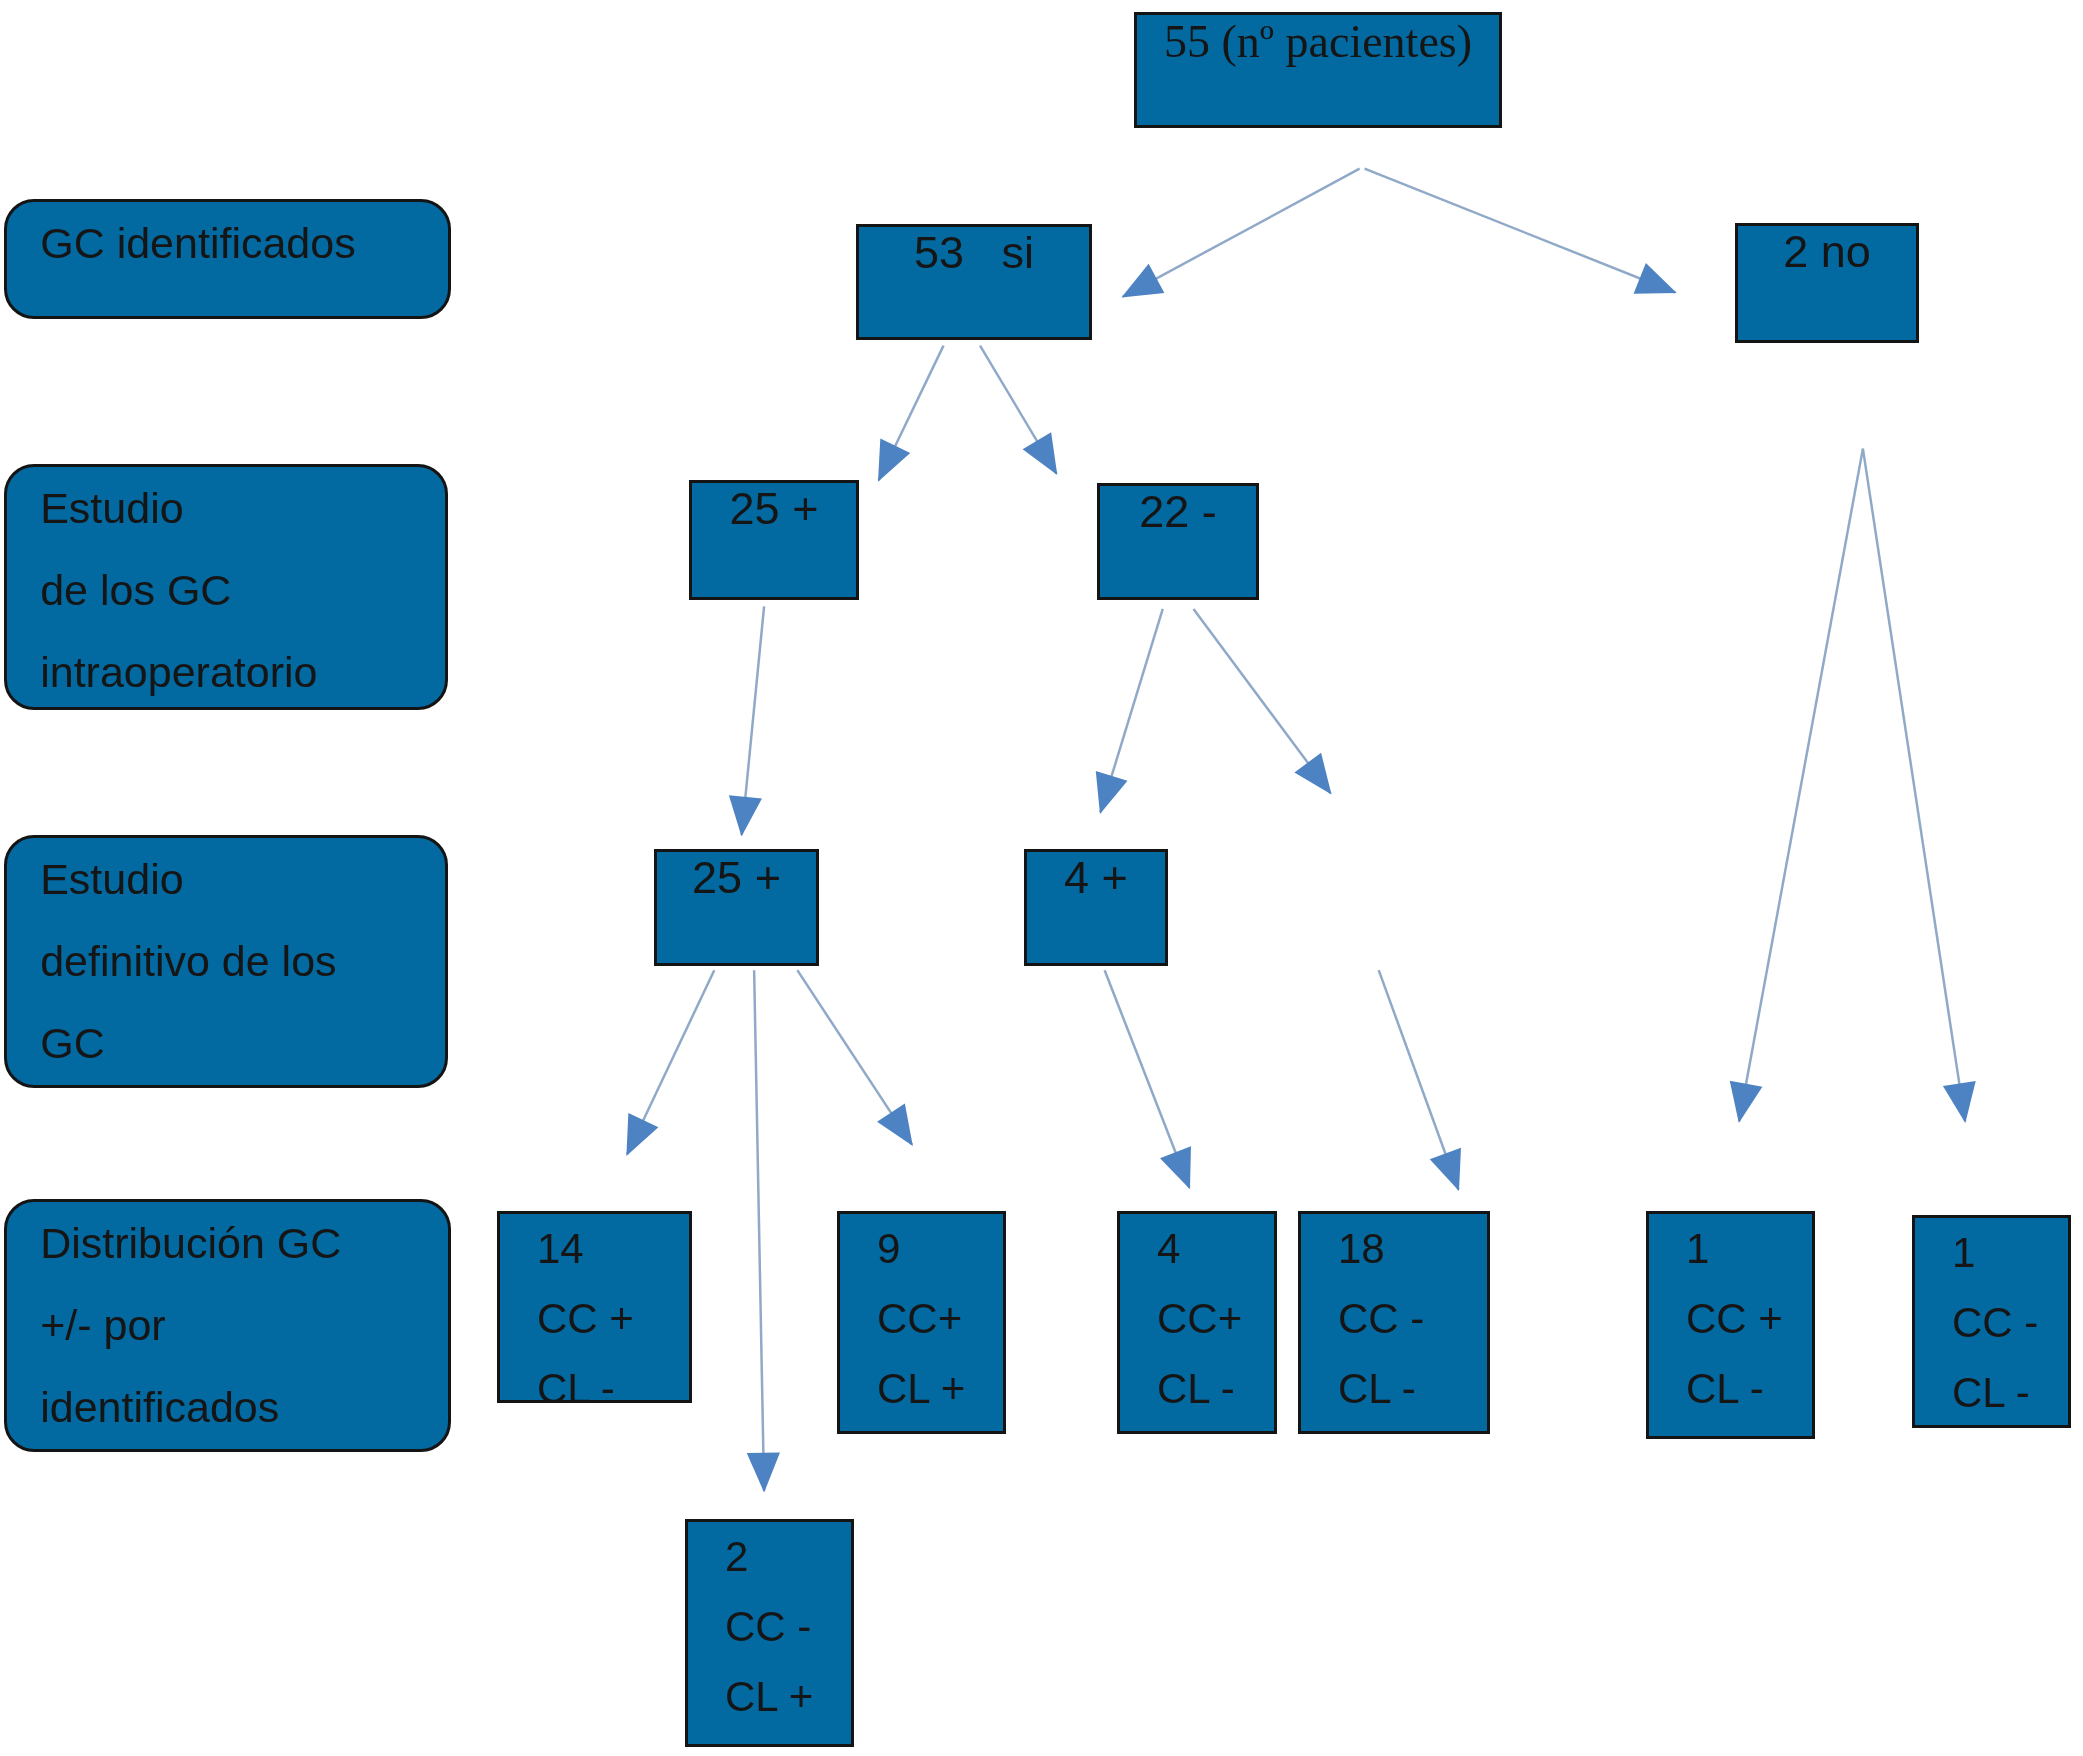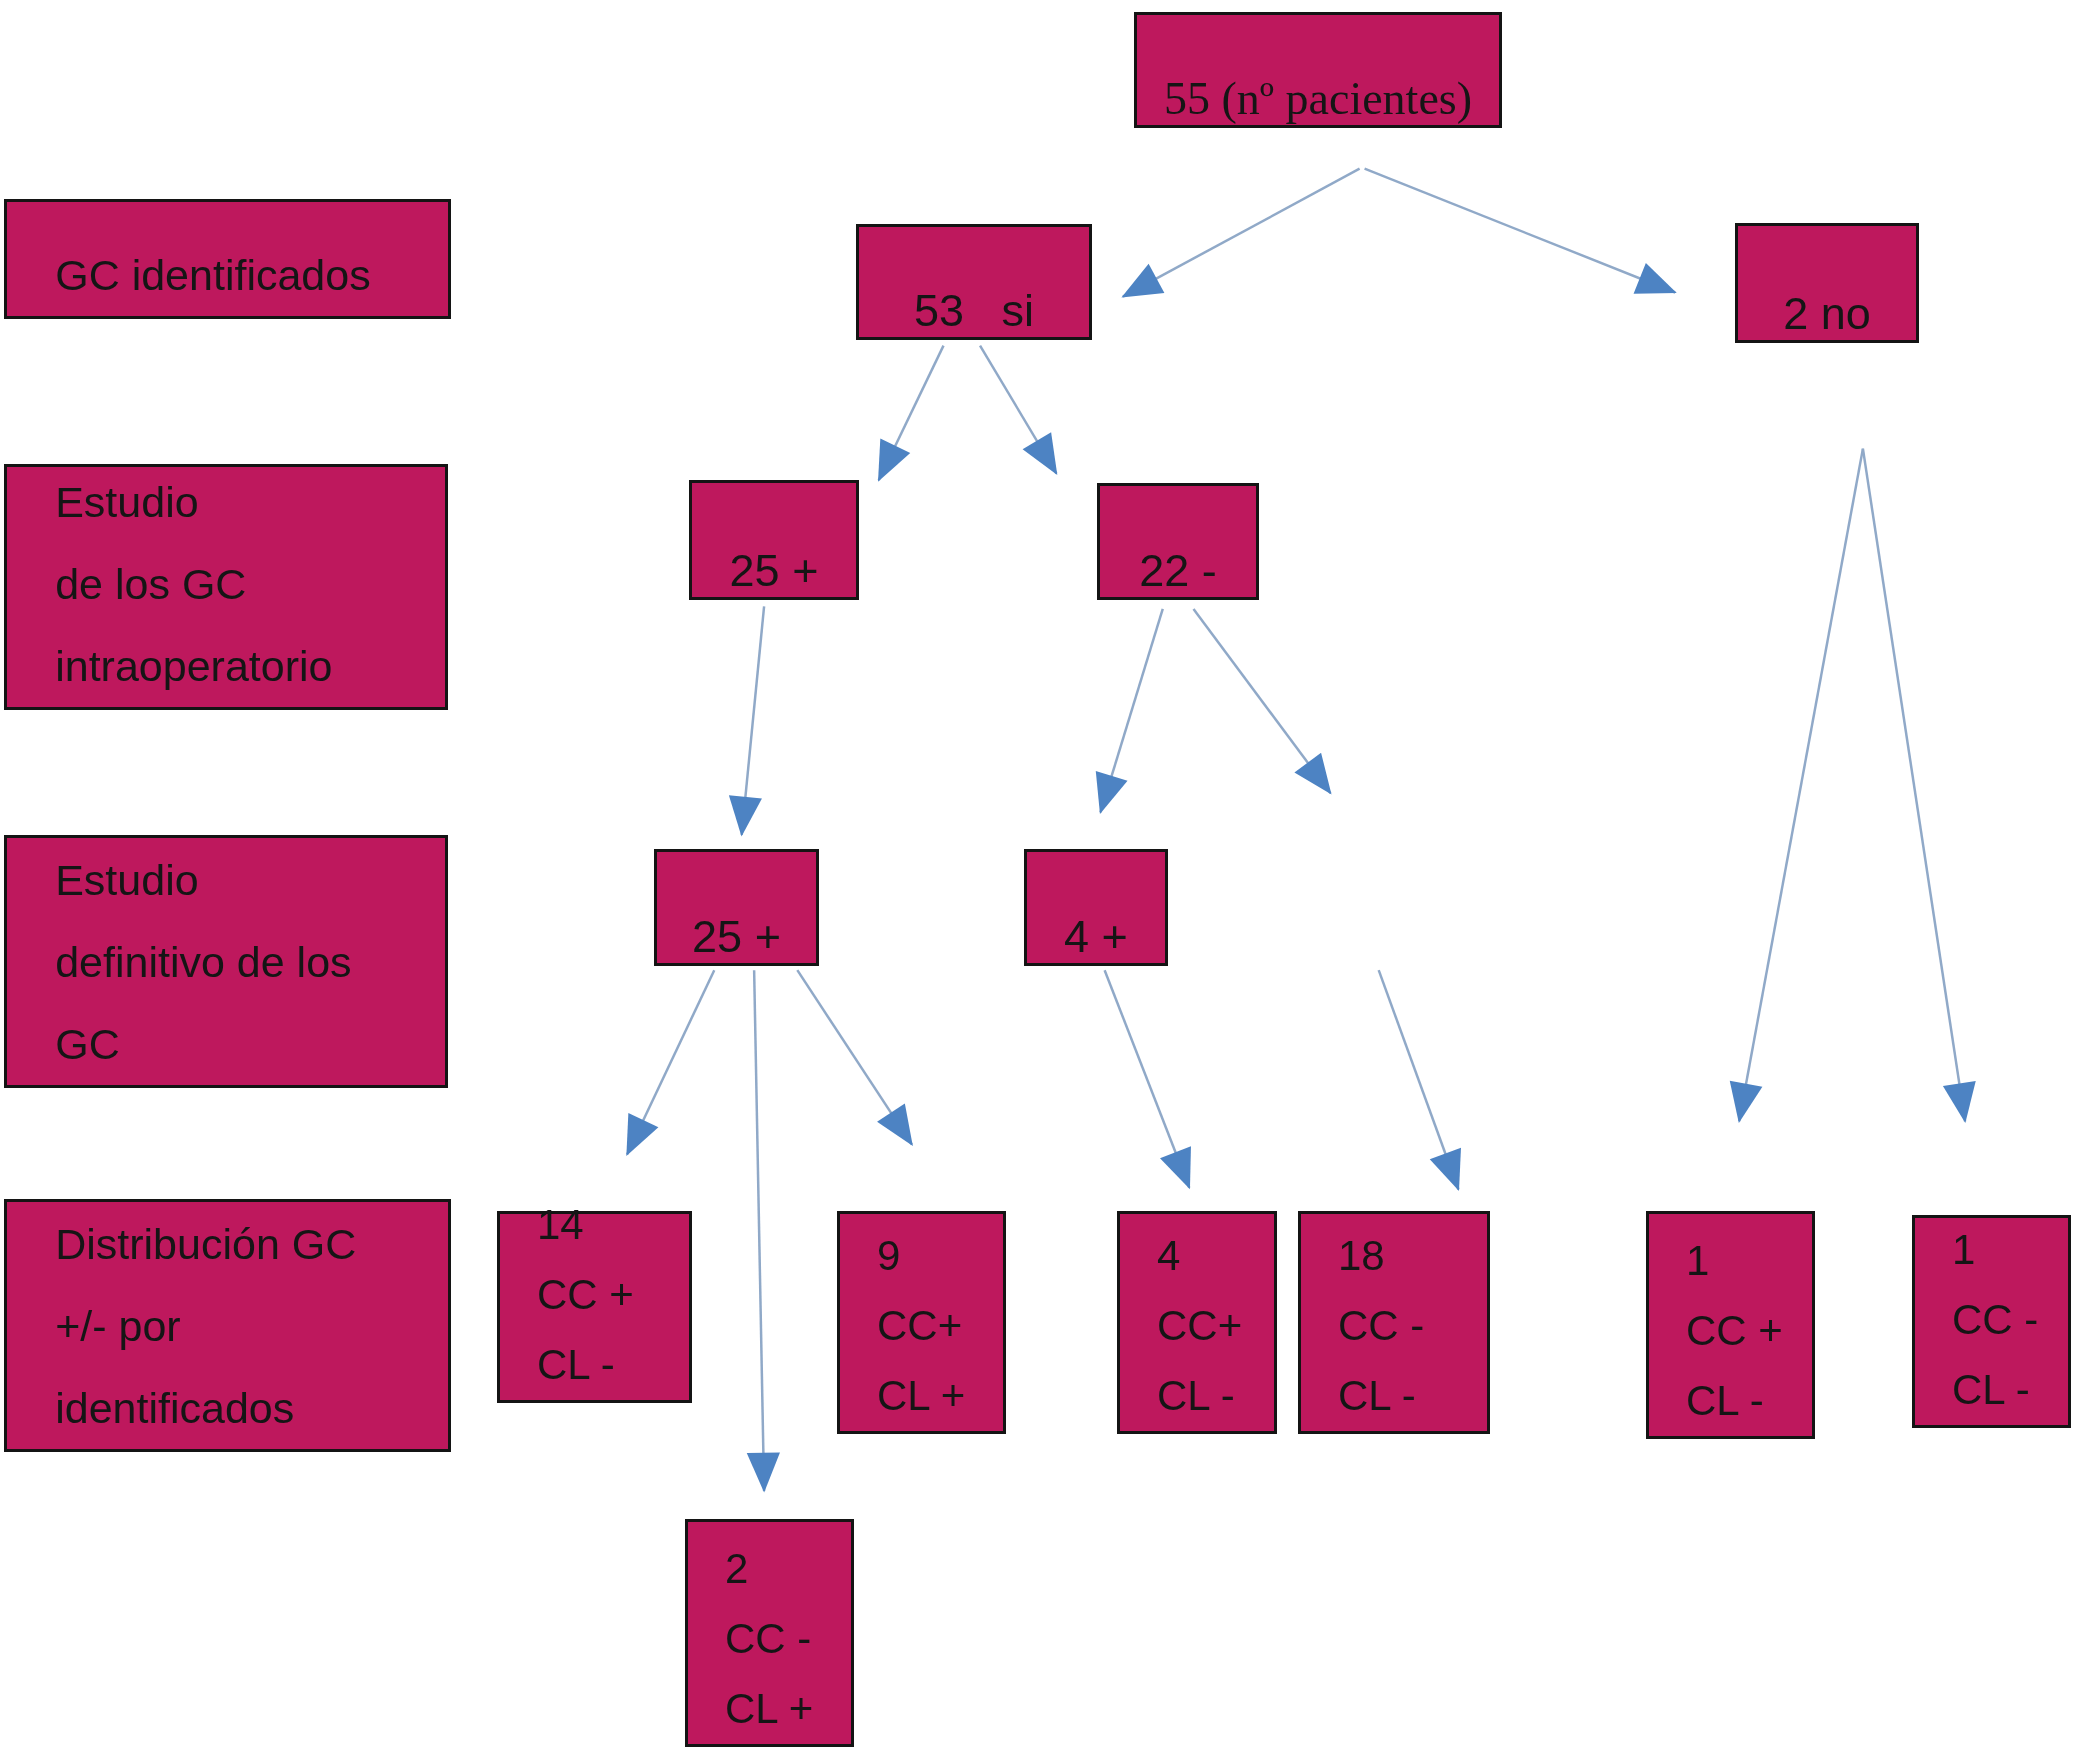--- a/index.html
+++ b/index.html
@@ -16,31 +16,31 @@
     background:var(--bg);
     font-family:"Liberation Sans",sans-serif;
     color:var(--text);
     overflow:hidden;
   }
   .arrows{position:absolute;left:0;top:0;z-index:1;}
   .arrows line{stroke:var(--arrow-line);stroke-width:3;}
   .arrows .head{fill:var(--arrow-head);}
   .box{
     position:absolute;z-index:2;
-    background:#be185d;
+    background:#0369a1;
     border:3.3px solid var(--box-border);
     box-sizing:border-box;
-    display:flex;flex-direction:column;justify-content:flex-end;
+    display:flex;flex-direction:column;justify-content:flex-start;
   }
   .node-single{align-items:center;font-size:45px;}
   .node-single .ln{white-space:pre;}
   .root-node{font-family:"Liberation Serif",serif;font-size:46px;align-items:center;}
   .leaf{padding-left:37px;font-size:42px;}
   .leaf .ln{line-height:70px;white-space:pre;}
-  .stage{padding-left:48px;font-size:43px;}
+  .stage{padding-left:33px;font-size:43px;border-radius:30px;}
   .stage .ln{line-height:82px;white-space:pre;}
 </style>
 </head>
 <body>
 
 <div class="canvas">
 
   <svg class="arrows" width="2083" height="1756" viewBox="0 0 2508 2114">
     <defs>
       <marker id="ah" markerUnits="userSpaceOnUse" markerWidth="52" markerHeight="44" refX="48" refY="22" orient="auto">

